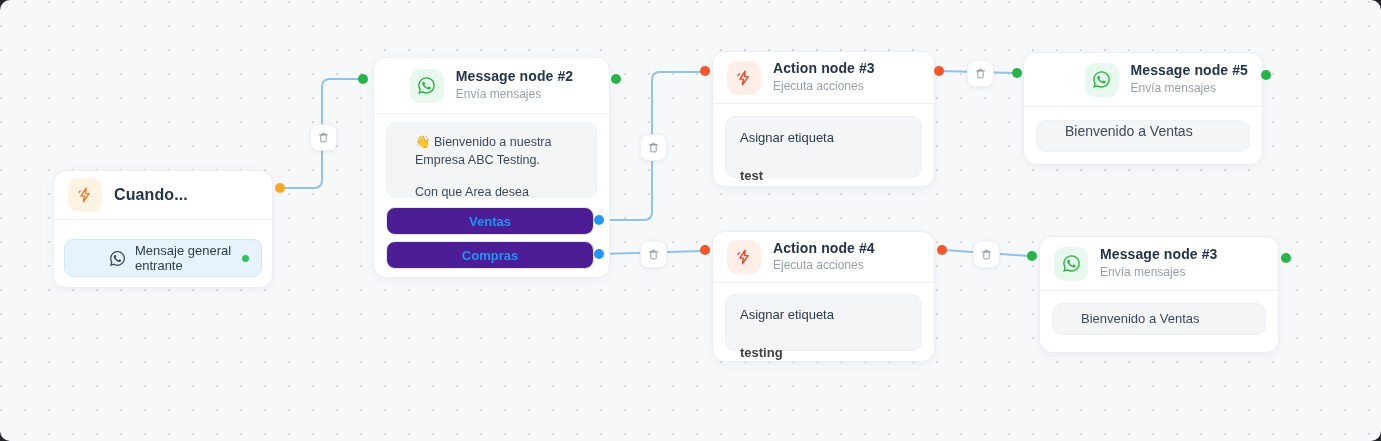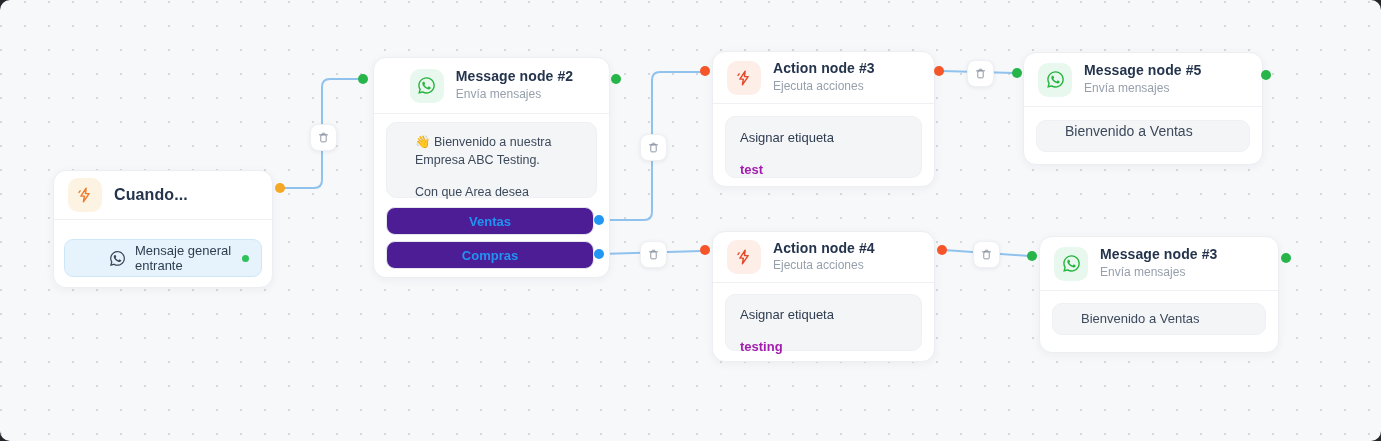--- a/index.html
+++ b/index.html
@@ -27,21 +27,21 @@
   .chip-blue{
     position:absolute;left:10px;right:10px;background:#e7f3fc;border:1px solid #cde7f8;border-radius:9px;
     display:flex;align-items:center;gap:9px;box-sizing:border-box;padding:0 12px;color:#2c3e50;font-size:13px;
   }
   .flow-btn{
     position:absolute;left:12px;background:#4c1d95;border:1px solid #e4e8ee;border-radius:9px;
     display:flex;align-items:center;justify-content:center;color:#2093f3;font-size:13px;font-weight:600;
     box-sizing:border-box;cursor:pointer;
   }
   .action-label{font-size:13px;color:#2e3c4f;}
-  .action-value{font-size:13px;color:#a21caf;font-weight:600;margin-top:13px;}
+  .action-value{font-size:13px;color:#404040;font-weight:600;margin-top:19px;}
   .port{position:absolute;width:10px;height:10px;border-radius:50%;box-sizing:border-box;}
   .mini-dot{width:7px;height:7px;border-radius:50%;background:#2fc25b;display:inline-block;flex:0 0 auto;}
   .trash-badge{
     position:absolute;width:25px;height:25px;background:#ffffff;border:1px solid #eef0f3;border-radius:8px;
     box-shadow:0 1px 4px rgba(30,40,60,.08);display:flex;align-items:center;justify-content:center;cursor:pointer;
   }
   .msg-line{margin:0;}
   .msg-gap{height:14px;}
 </style>
 </head>
@@ -133,21 +133,21 @@
         <div class="subtitle">Ejecuta acciones</div>
       </span>
     </div>
     <div class="gray-box" style="top:62px;height:57px;padding:11px 14px;">
       <div class="action-label">Asignar etiqueta</div>
       <div class="action-value">testing</div>
     </div>
   </div>
 
   <div class="node" style="left:1023px;top:52px;width:240px;height:113px;">
-    <div class="node-header" style="height:54px;">
+    <div class="node-header" style="height:54px;justify-content:flex-end;">
       <span class="icon-badge" style="background:#e9f8ee;">
         <svg width="19" height="19" viewBox="0 0 448 512" fill="#25b33d">
             <path d="M380.9 97.1C339 55.1 283.2 32 224.1 32c-122.4 0-222 99.6-222 222 0 39.1 10.2 77.3 29.6 111L0 480l117.7-30.9c32.4 17.7 68.9 27 106.1 27h.1c122.3 0 224.1-99.6 224.1-222 0-59.3-25.2-115-67.1-157zm-157 341.6c-33.2 0-65.7-8.9-94-25.7l-6.7-4-69.8 18.3L72 359.2l-4.4-7c-18.5-29.4-28.2-63.3-28.2-98.2 0-101.7 82.8-184.5 184.6-184.5 49.3 0 95.6 19.2 130.4 54.1 34.8 34.9 56.2 81.2 56.1 130.5 0 101.8-84.9 184.6-186.6 184.6zm101.2-138.2c-5.5-2.8-32.8-16.2-37.9-18-5.1-1.9-8.8-2.8-12.5 2.8-3.7 5.6-14.3 18-17.6 21.8-3.2 3.7-6.5 4.2-12 1.4-32.6-16.3-54-29.1-75.5-66-5.7-9.8 5.7-9.1 16.3-30.3 1.8-3.7.9-6.9-.5-9.7-1.4-2.8-12.5-30.1-17.1-41.2-4.5-10.8-9.1-9.3-12.5-9.5-3.2-.2-6.9-.2-10.6-.2-3.7 0-9.7 1.4-14.8 6.9-5.1 5.6-19.4 19-19.4 46.3 0 27.3 19.9 53.7 22.6 57.4 2.8 3.7 39.1 59.7 94.8 83.8 35.2 15.2 49 16.5 66.6 13.9 10.7-1.6 32.8-13.4 37.4-26.4 4.6-13 4.6-24.1 3.2-26.4-1.3-2.5-5-3.9-10.5-6.6z"></path>
           </svg>
       </span>
       <span>
         <div class="title">Message node #5</div>
         <div class="subtitle">Envía mensajes</div>
       </span>
     </div>

